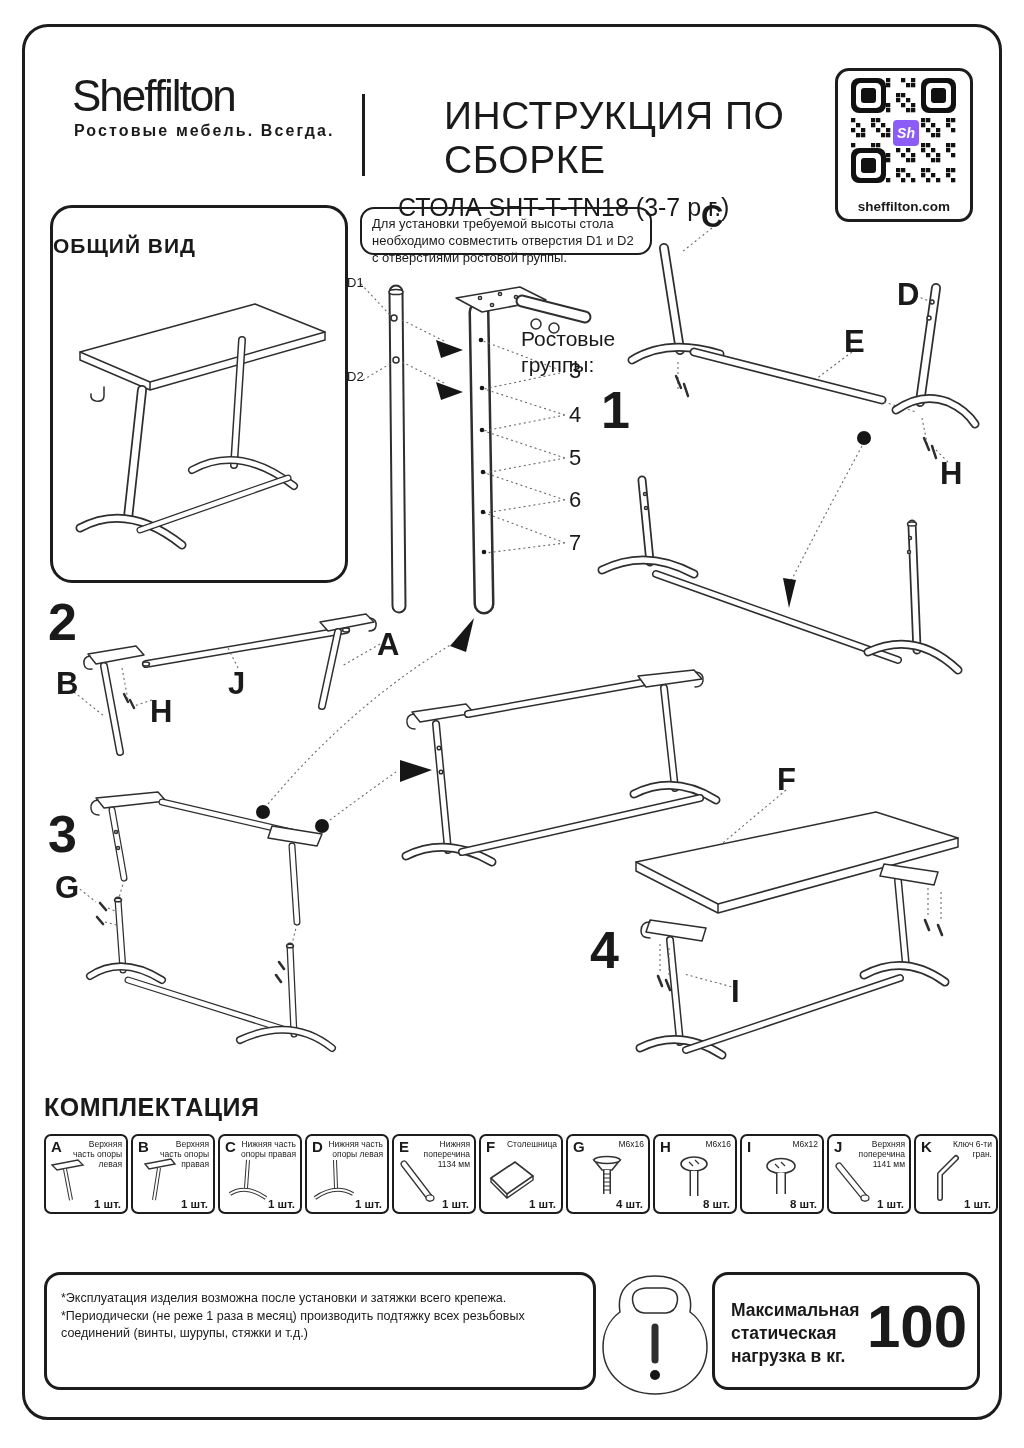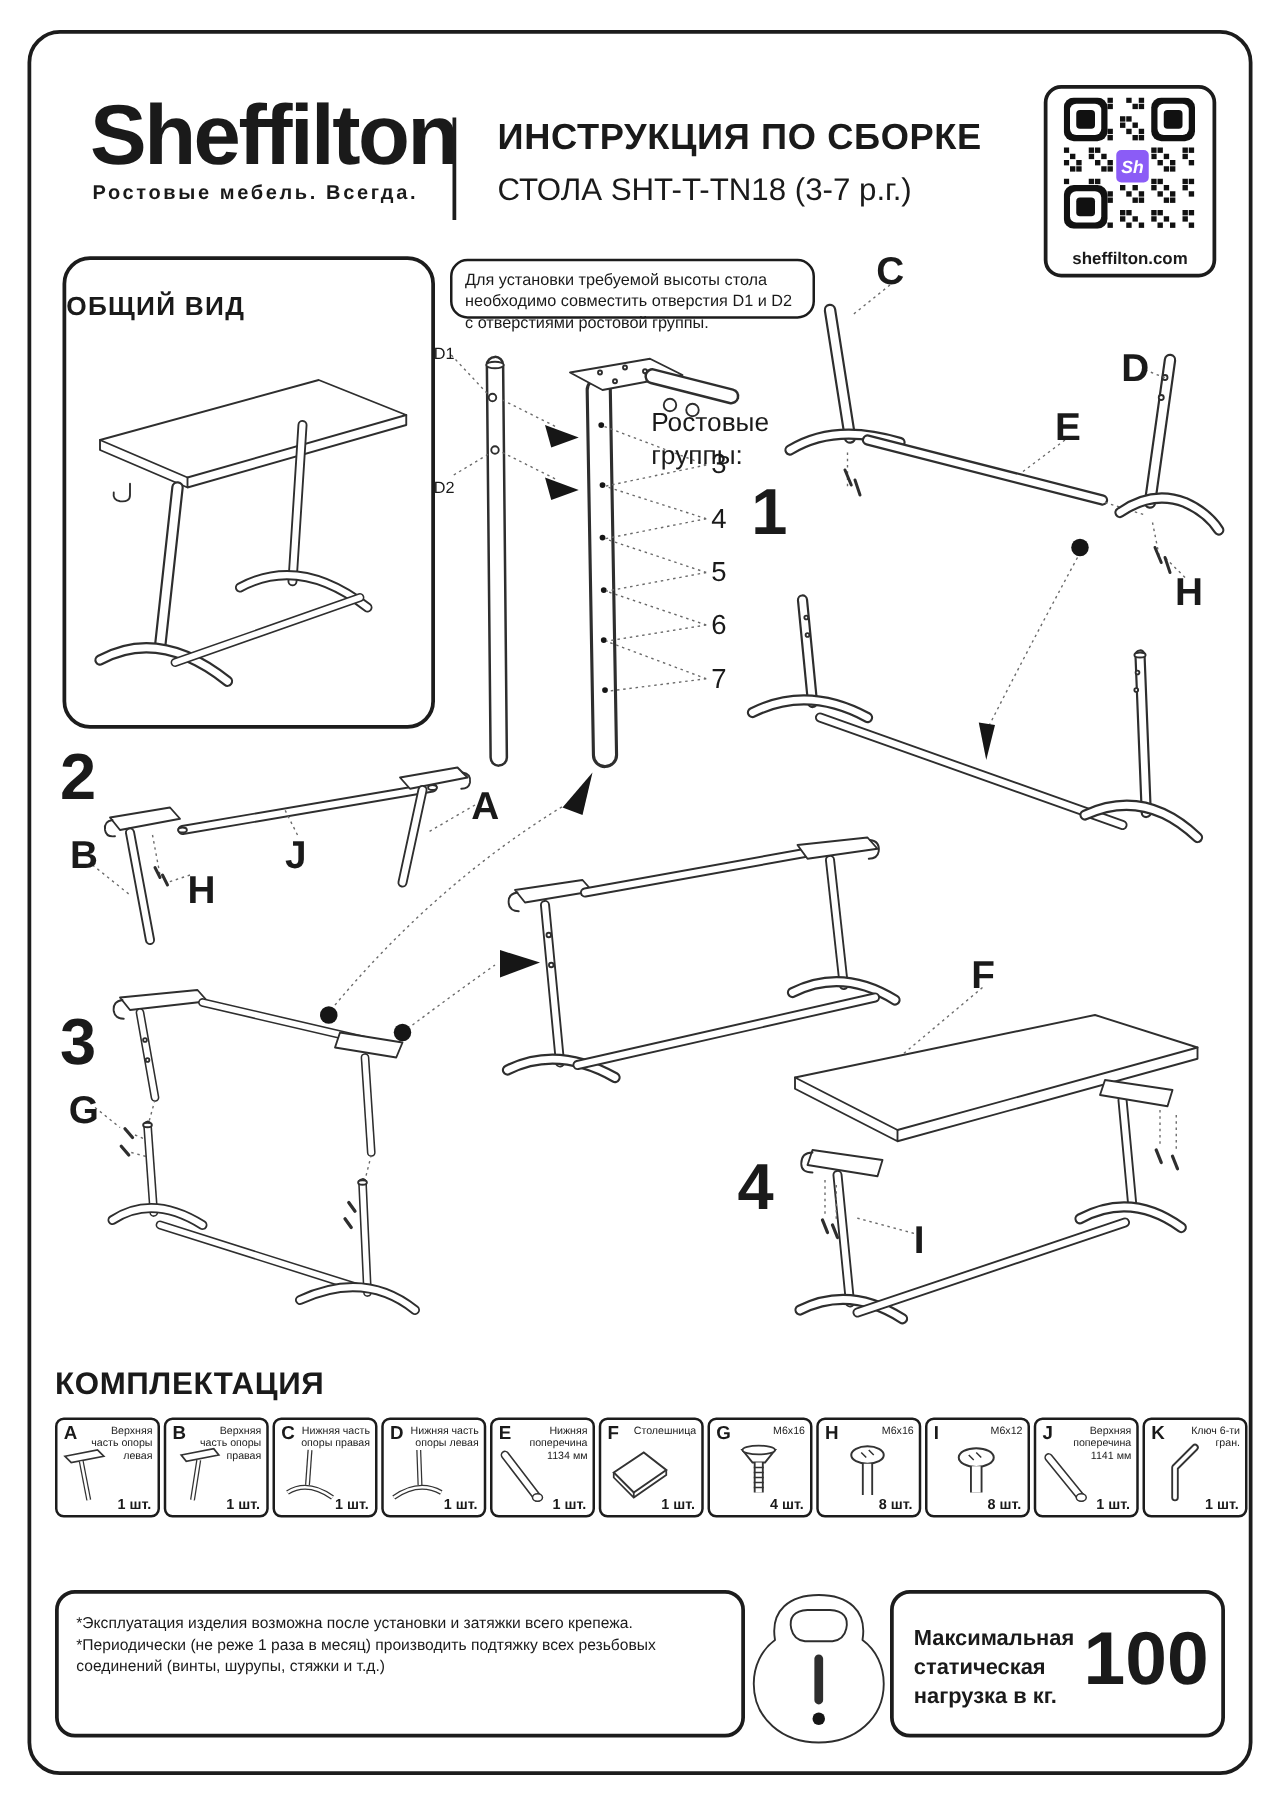--- a/index.html
+++ b/index.html
@@ -3,25 +3,25 @@
 <meta charset="utf-8">
 <style>
   html,body{margin:0;padding:0;background:#fff;}
   body{width:1024px;height:1448px;position:relative;overflow:hidden;
        font-family:"Liberation Sans",sans-serif;color:#1a1a1a;}
   .abs{position:absolute;}
   
   .page-frame{left:22px;top:24px;width:974px;height:1390px;border:3px solid #1c1c1c;border-radius:26px;}
   
   .brand{left:72px;top:74px;width:300px;}
-  .brand-name{font-size:68px;font-weight:700;letter-spacing:-2px;line-height:1;}
+  .brand-name{font-size:44px;font-weight:400;letter-spacing:-2px;line-height:1;}
   .brand-tagline{font-size:16px;font-weight:700;letter-spacing:2.1px;margin-top:4px;padding-left:2px;white-space:nowrap;}
   .head-divider{left:362px;top:94px;width:3px;height:82px;background:#1c1c1c;}
   .title-block{left:398px;top:94px;width:420px;}
-  .doc-title{font-size:29px;font-weight:700;letter-spacing:.5px;}
+  .doc-title{font-size:39px;font-weight:400;letter-spacing:.5px;margin-left:46px;}
   .doc-subtitle{font-size:25px;font-weight:400;margin-top:11px;}
   .qr-box{left:835px;top:68px;width:132px;height:148px;border:3.5px solid #1c1c1c;border-radius:14px;background:#fff;}
   .qr-wrap{position:absolute;left:13px;top:7px;width:105px;height:105px;}
   .qr-logo{position:absolute;left:40px;top:40px;width:26px;height:26px;background:#8b5cf6;border:2px solid #fff;border-radius:6px;
            color:#fff;font-weight:800;font-size:14px;font-style:italic;display:flex;align-items:center;justify-content:center;}
   .qr-caption{position:absolute;left:0;right:0;bottom:5px;text-align:center;font-size:13.5px;font-weight:800;}
   
   .overview-box{left:50px;top:205px;width:292px;height:372px;border:3.5px solid #1c1c1c;border-radius:22px;}
   .overview-title{position:absolute;top:26px;left:0;right:0;text-align:left;font-size:21px;font-weight:800;letter-spacing:1px;}
   .callout-box{left:360px;top:207px;width:292px;height:48px;border:2.5px solid #1c1c1c;border-radius:14px;
@@ -177,21 +177,21 @@
   </div>
   <div class="qr-caption">sheffilton.com</div>
 </div>
 
 <div class="abs overview-box">
   <div class="overview-title">ОБЩИЙ ВИД</div>
 </div>
 <div class="abs callout-box">Для установки требуемой высоты стола необходимо совместить отверстия D1 и D2 с отверстиями ростовой группы.</div>
 
 <span class="abs smlabel" style="left:347px;top:276px">D1</span>
-<span class="abs smlabel" style="left:347px;top:383px">D2</span>
+<span class="abs smlabel" style="left:347px;top:370px">D2</span>
 <span class="abs grp-label" style="left:521px;top:326px">Ростовые группы:</span>
 <span class="abs grp-num" style="left:569px;top:360px">3</span>
 <span class="abs grp-num" style="left:569px;top:404px">4</span>
 <span class="abs grp-num" style="left:569px;top:447px">5</span>
 <span class="abs grp-num" style="left:569px;top:489px">6</span>
 <span class="abs grp-num" style="left:569px;top:532px">7</span>
 
 <span class="abs steplabel" style="left:601px;top:384px">1</span>
 <span class="abs steplabel" style="left:48px;top:596px">2</span>
 <span class="abs steplabel" style="left:48px;top:808px">3</span>

